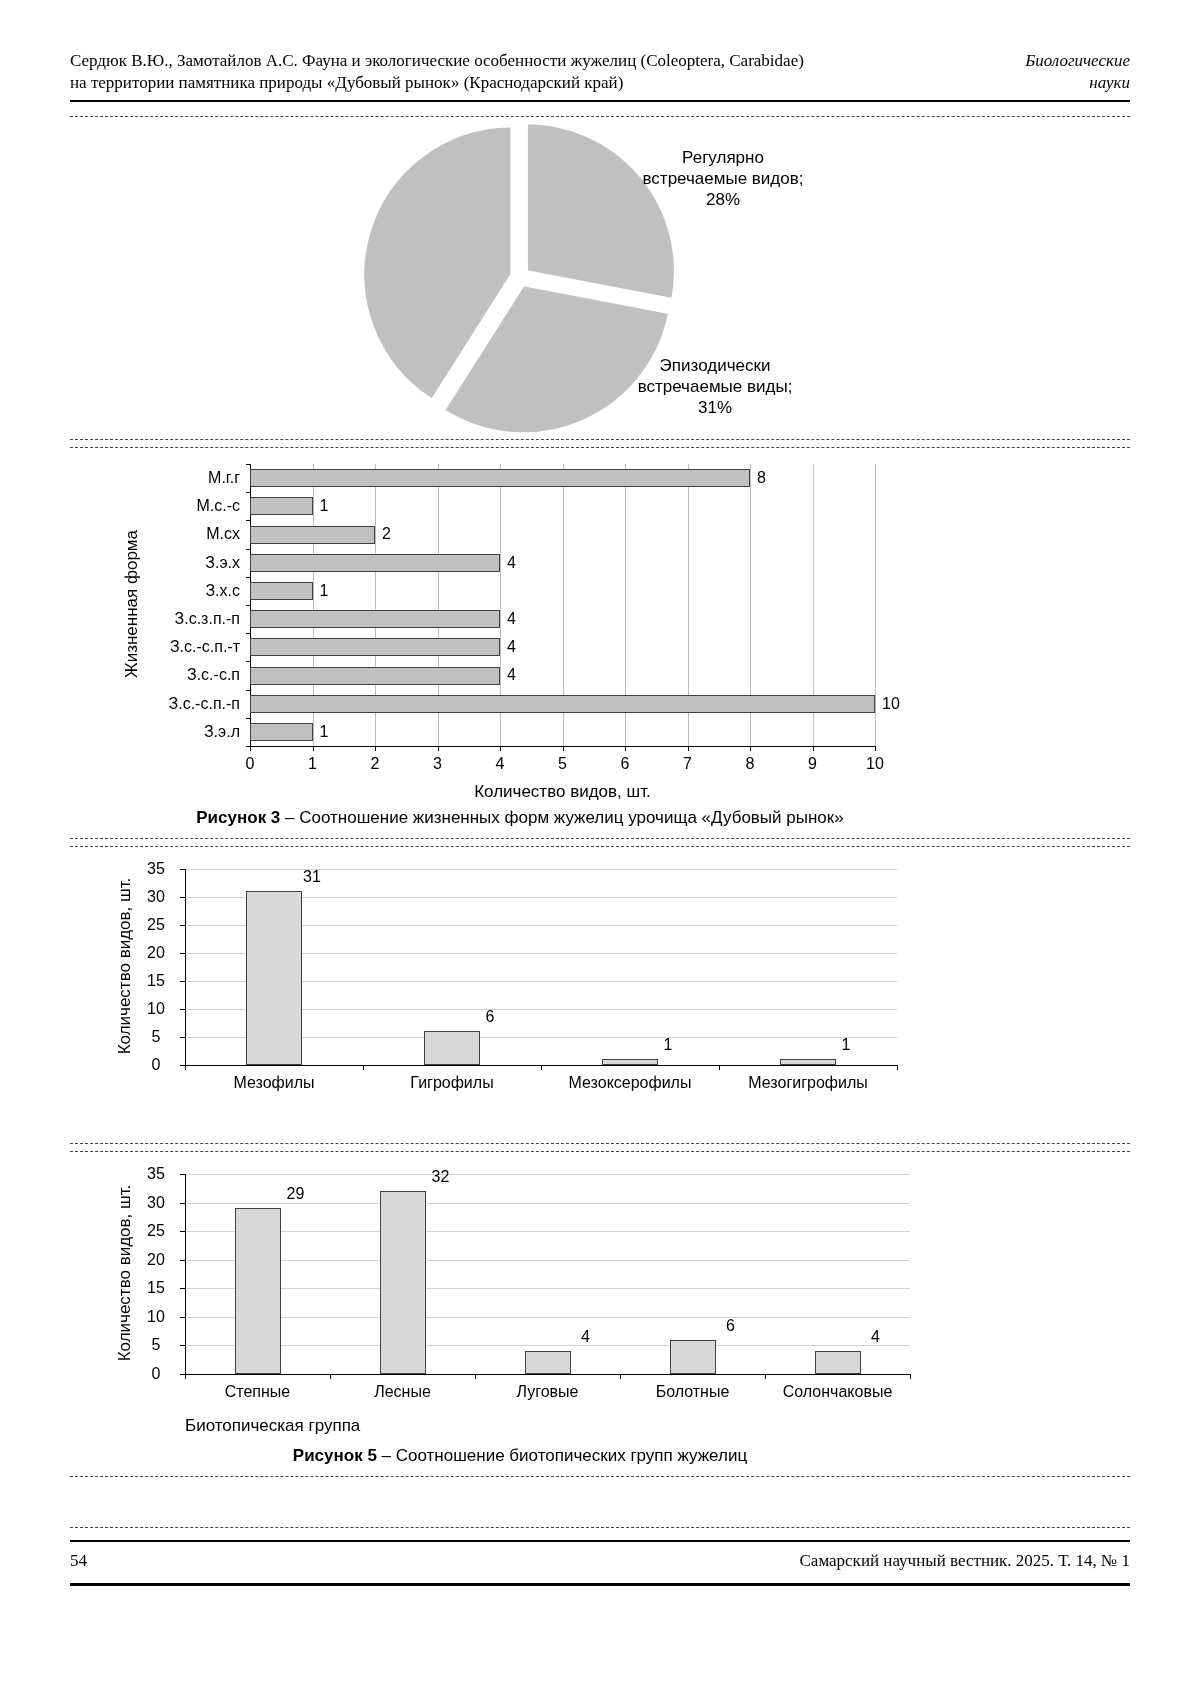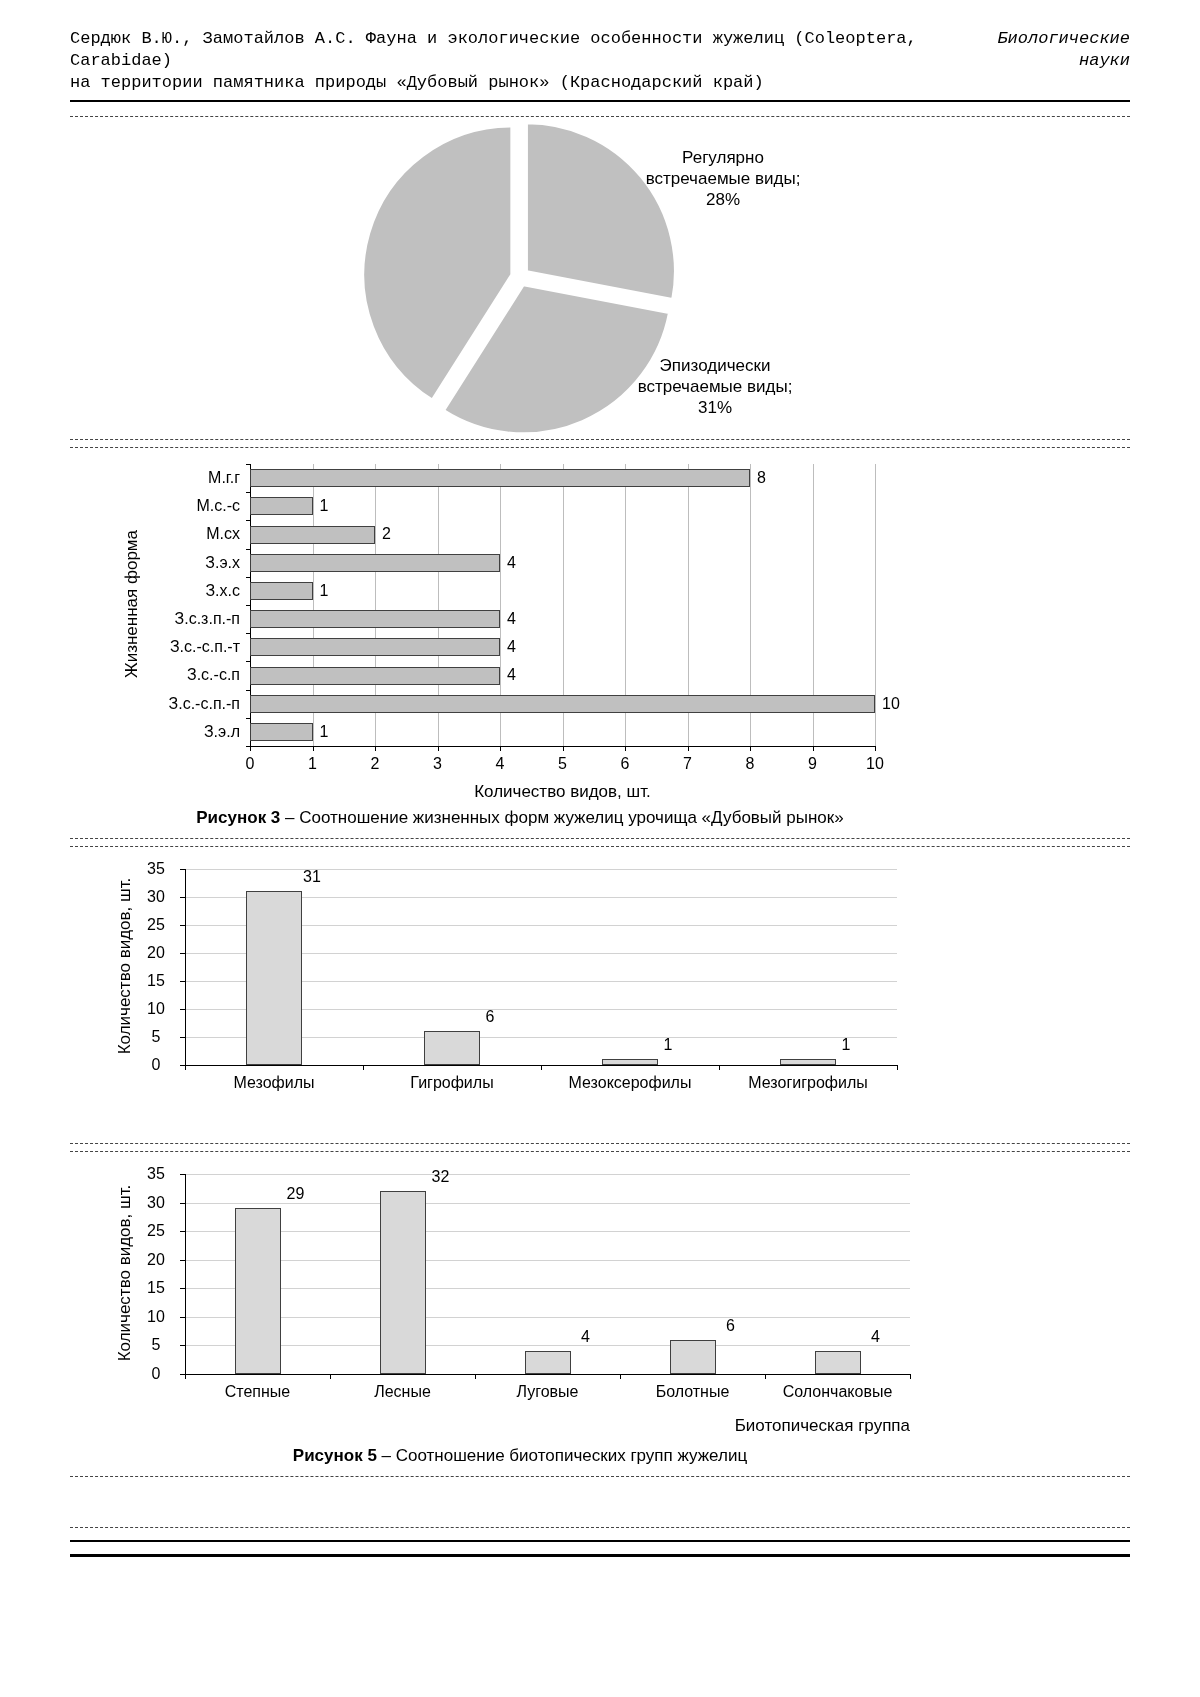--- a/index.html
+++ b/index.html
@@ -3,21 +3,21 @@
 <meta charset="utf-8">
 <style>
   * { margin:0; padding:0; box-sizing:border-box; }
   html,body { background:#fff; }
   .page {
     width:1200px; height:1697px; background:#fff; overflow:hidden;
     padding:0 70px; position:relative; color:#000;
     font-family:"Liberation Serif", serif;
   }
   
-  .header { padding-top:28px;font-family:Liberation Mono, monospace; }
+  .header { padding-top:50px; }
   .header-row { display:flex; justify-content:space-between; font-size:17px; line-height:22px; }
   .header-right { font-style:italic; text-align:right; }
   .rule-solid { border-top:2px solid #000; margin-top:6px; }
   .rule-dashed { border-top:1px dashed #444; }
   .head-dash { margin-top:14px; }
   .section-rules { margin:10px 0 8px 0; }
   .section-rules .rule-dashed + .rule-dashed { margin-top:7px; }
   
   .chart { position:relative; font-family:"Liberation Sans", sans-serif; font-size:16px; color:#000; }
   #chart-pie  { height:312px; }
@@ -70,21 +70,21 @@
   </header>
 
   <section>
     <div class="chart" id="chart-pie">
       <svg id="pie-svg" width="360" height="320">
           <path d="M 186.93 154.26 L 186.93 6.26 A 148 148 0 0 1 332.31 182.00 Z" fill="#c0c0c0" stroke="#ffffff" stroke-width="2"></path>
           <path d="M 183.57 168.26 L 328.95 195.99 A 148 148 0 0 1 104.27 293.22 Z" fill="#c0c0c0" stroke="#ffffff" stroke-width="2"></path>
           <path d="M 171.36 157.49 L 92.05 282.45 A 148 148 0 0 1 171.36 9.49 Z" fill="#c0c0c0" stroke="#ffffff" stroke-width="2"></path>
         </svg>
       <div class="pie-label" style="left:563px; top:30px; width:180px;">
-        <div>Регулярно встречаемые виды;</div>
+        <div>Регулярно встречаемые видов;</div>
         <div>28%</div>
       </div>
       <div class="pie-label" style="left:556px; top:238px; width:178px;">
         <div>Эпизодически встречаемые виды;</div>
         <div>31%</div>
       </div>
     </div>
     <div class="section-rules">
       <div class="rule-dashed"></div>
       <div class="rule-dashed"></div>
@@ -271,28 +271,32 @@
         <div class="cat cat-c" style="left: 260px; top: 223px; width: 145px;">Лесные</div>
         <div class="bar" style="left: 454.5px; top: 191.143px; width: 46px; height: 22.8571px; background: rgb(217, 217, 217); border: 1px solid rgb(64, 64, 64);"></div>
         <div class="val val-c" style="left: 405px; top: 168.143px; width: 145px;">4</div>
         <div class="cat cat-c" style="left: 405px; top: 223px; width: 145px;">Луговые</div>
         <div class="bar" style="left: 599.5px; top: 179.714px; width: 46px; height: 34.2857px; background: rgb(217, 217, 217); border: 1px solid rgb(64, 64, 64);"></div>
         <div class="val val-c" style="left: 550px; top: 156.714px; width: 145px;">6</div>
         <div class="cat cat-c" style="left: 550px; top: 223px; width: 145px;">Болотные</div>
         <div class="bar" style="left: 744.5px; top: 191.143px; width: 46px; height: 22.8571px; background: rgb(217, 217, 217); border: 1px solid rgb(64, 64, 64);"></div>
         <div class="val val-c" style="left: 695px; top: 168.143px; width: 145px;">4</div>
         <div class="cat cat-c" style="left: 695px; top: 223px; width: 145px;">Солончаковые</div>
-        <div class="axis-title" style="left: 115px; top: 256px; width: 725px; text-align: right;">Биотопическая группа</div>
+        <div class="axis-title" style="left: 115px; top: 256px; width: 725px; text-align: left;">Биотопическая группа</div>
         <div class="axis-title vlab" style="left: -95px; top: 103px; width: 300px; text-align: center;">Количество видов, шт.</div>
       </div>
     <div class="caption"><span class="cap-bold">Рисунок 5</span><span> – Соотношение биотопических групп жужелиц</span></div>
     <div class="section-rules">
       <div class="rule-dashed"></div>
     </div>
   </section>
 
   <footer class="footer">
     <div class="rule-dashed"></div>
     <div class="rule-solid"></div>
+    <div class="footer-text">
+      <span>54</span>
+      <span>Самарский научный вестник. 2025. Т. 14, № 1</span>
+    </div>
     <div class="rule-thick"></div>
   </footer>
 
 </div>
 
 </body></html>

